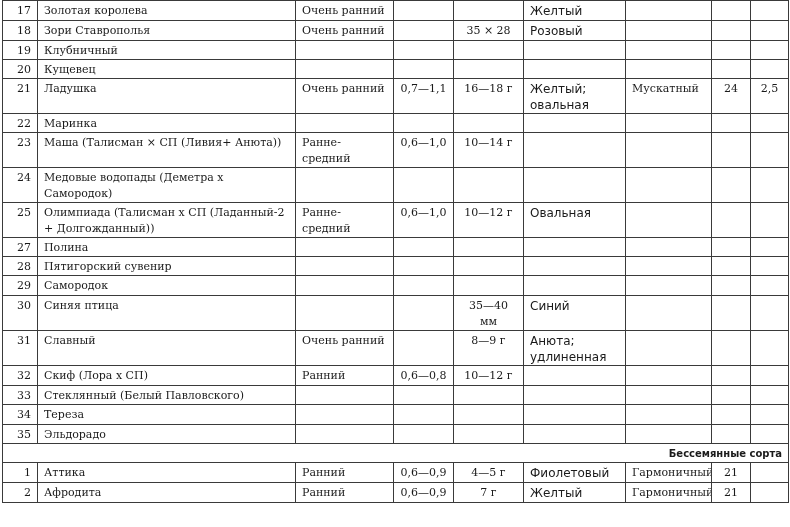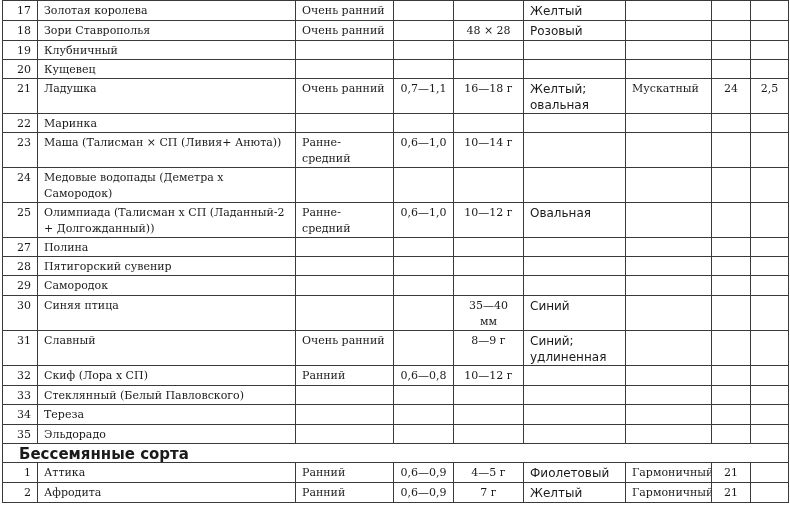--- a/index.html
+++ b/index.html
@@ -19,23 +19,24 @@
     vertical-align: top;
     line-height: 16px;
     overflow: hidden;
     white-space: normal;
   }
   td.num { padding-left: 4px; text-align: right; }
   td.c { text-align: center; padding-left: 2px; padding-right: 2px; }
   td.sans { font-family: "DejaVu Sans", "Liberation Sans", sans-serif; font-size: 12px; }
   tr.section td {
     font-family: "DejaVu Sans", "Liberation Sans", sans-serif;
-    font-weight: bold; font-size: 15px;
-    padding-left: 16px;
+    font-weight: bold; font-size: 10px;
+    padding-left: 6px;
     border-left: 1px solid #3a3a3a;
+    text-align: right;
   }
   tr.h19 { height: 19px; }
   tr.h20 { height: 20px; }
   tr.h34 { height: 34px; }
 </style>
 </head>
 <body>
 
 <table class="grid">
   <colgroup>
@@ -59,21 +60,21 @@
         <td class="sans">Желтый</td>
         <td></td>
         <td class="c"></td>
         <td class="c"></td>
       </tr>
       <tr class="h20">
         <td class="num">18</td>
         <td>Зори Ставрополья</td>
         <td>Очень ранний</td>
         <td class="c"></td>
-        <td class="c">48 × 28</td>
+        <td class="c">35 × 28</td>
         <td class="sans">Розовый</td>
         <td></td>
         <td class="c"></td>
         <td class="c"></td>
       </tr>
       <tr class="h19">
         <td class="num">19</td>
         <td>Клубничный</td>
         <td></td>
         <td class="c"></td>
@@ -192,21 +193,21 @@
         <td></td>
         <td class="c"></td>
         <td class="c"></td>
       </tr>
       <tr class="h34">
         <td class="num">31</td>
         <td>Славный</td>
         <td>Очень ранний</td>
         <td class="c"></td>
         <td class="c">8—9 г</td>
-        <td class="sans">Синий; удлиненная</td>
+        <td class="sans">Анюта; удлиненная</td>
         <td></td>
         <td class="c"></td>
         <td class="c"></td>
       </tr>
       <tr class="h20">
         <td class="num">32</td>
         <td>Скиф (Лора х СП)</td>
         <td>Ранний</td>
         <td class="c">0,6—0,8</td>
         <td class="c">10—12 г</td>

